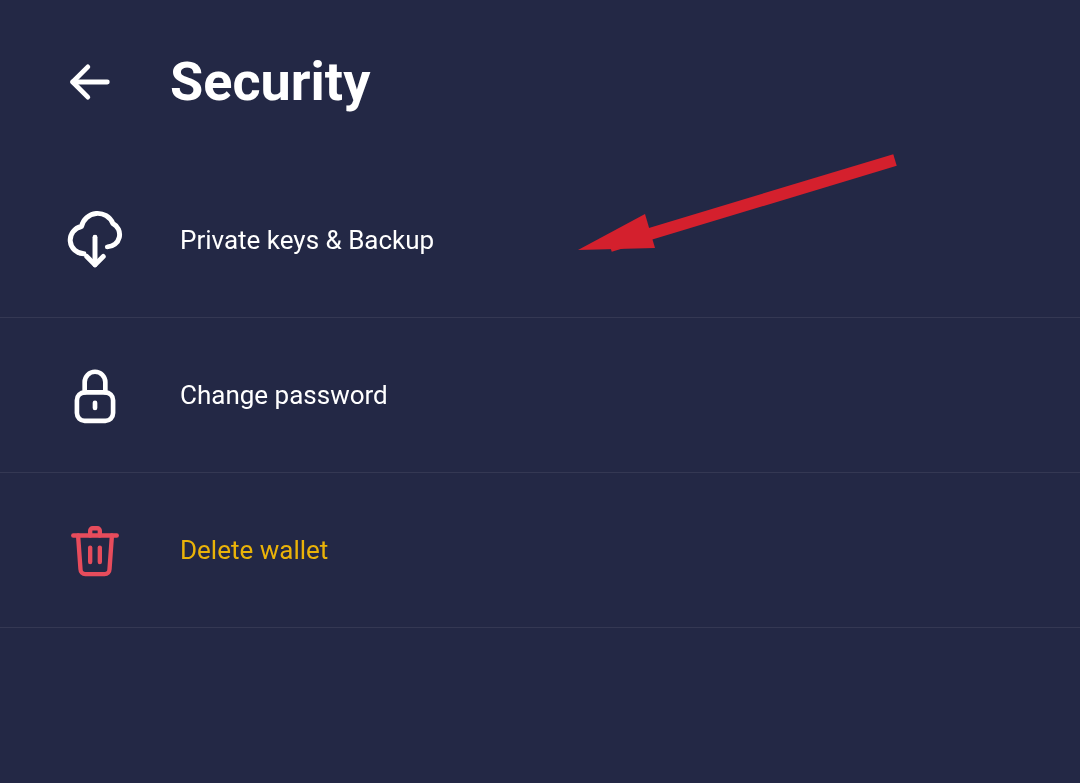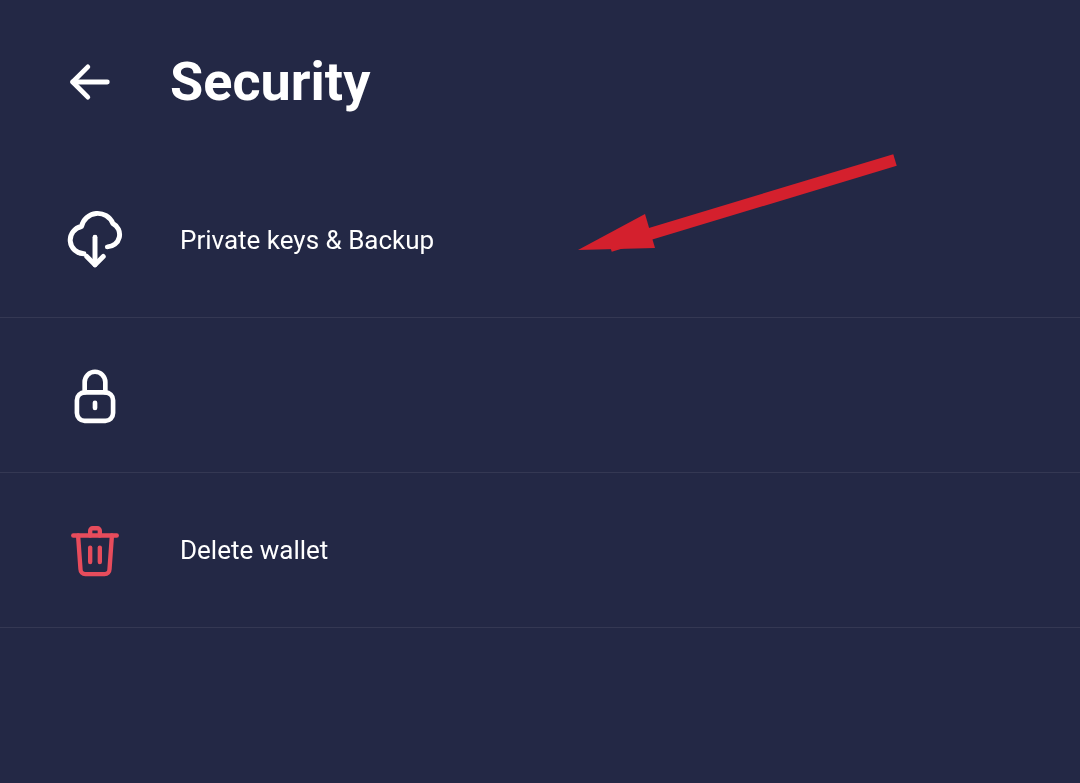--- a/index.html
+++ b/index.html
@@ -52,21 +52,21 @@
       align-items: center;
       justify-content: center;
       flex-shrink: 0;
     }
     .menu-label {
       font-size: 26px;
       font-weight: 400;
       color: #ffffff;
     }
     .danger .menu-label {
-      color: #ffffff;
+      color: #eab308;
     }
     .arrow-annotation {
       position: absolute;
       left: 570px;
       top: 148px;
       pointer-events: none;
     }
   </style>
 </head>
 <body>
@@ -95,20 +95,21 @@
   </div>
 
   <div class="menu-item">
     <div class="icon-wrapper">
       <svg viewBox="0 0 24 24" width="62" height="62" fill="none" stroke="#ffffff" stroke-width="1.8" stroke-linecap="round" stroke-linejoin="round">
         <rect x="5" y="11" width="14" height="11" rx="3" ry="3"></rect>
         <path d="M8 11V7a4 4 0 0 1 8 0v4"></path>
         <line x1="12" y1="15" x2="12" y2="17"></line>
       </svg>
     </div>
+    <span class="menu-label">Change password</span>
   </div>
 
 
   <div class="menu-item danger">
     <div class="icon-wrapper">
       <svg viewBox="0 0 24 24" width="58" height="58" fill="none" stroke="#e74c5c" stroke-width="1.8" stroke-linecap="round" stroke-linejoin="round">
         <polyline points="3 6 5 6 21 6"></polyline>
         <path d="M19 6l-1 14a2 2 0 0 1-2 2H8a2 2 0 0 1-2-2L5 6"></path>
         <path d="M10 6V4a1 1 0 0 1 1-1h2a1 1 0 0 1 1 1v2"></path>
         <line x1="10" y1="11" x2="10" y2="17"></line>

